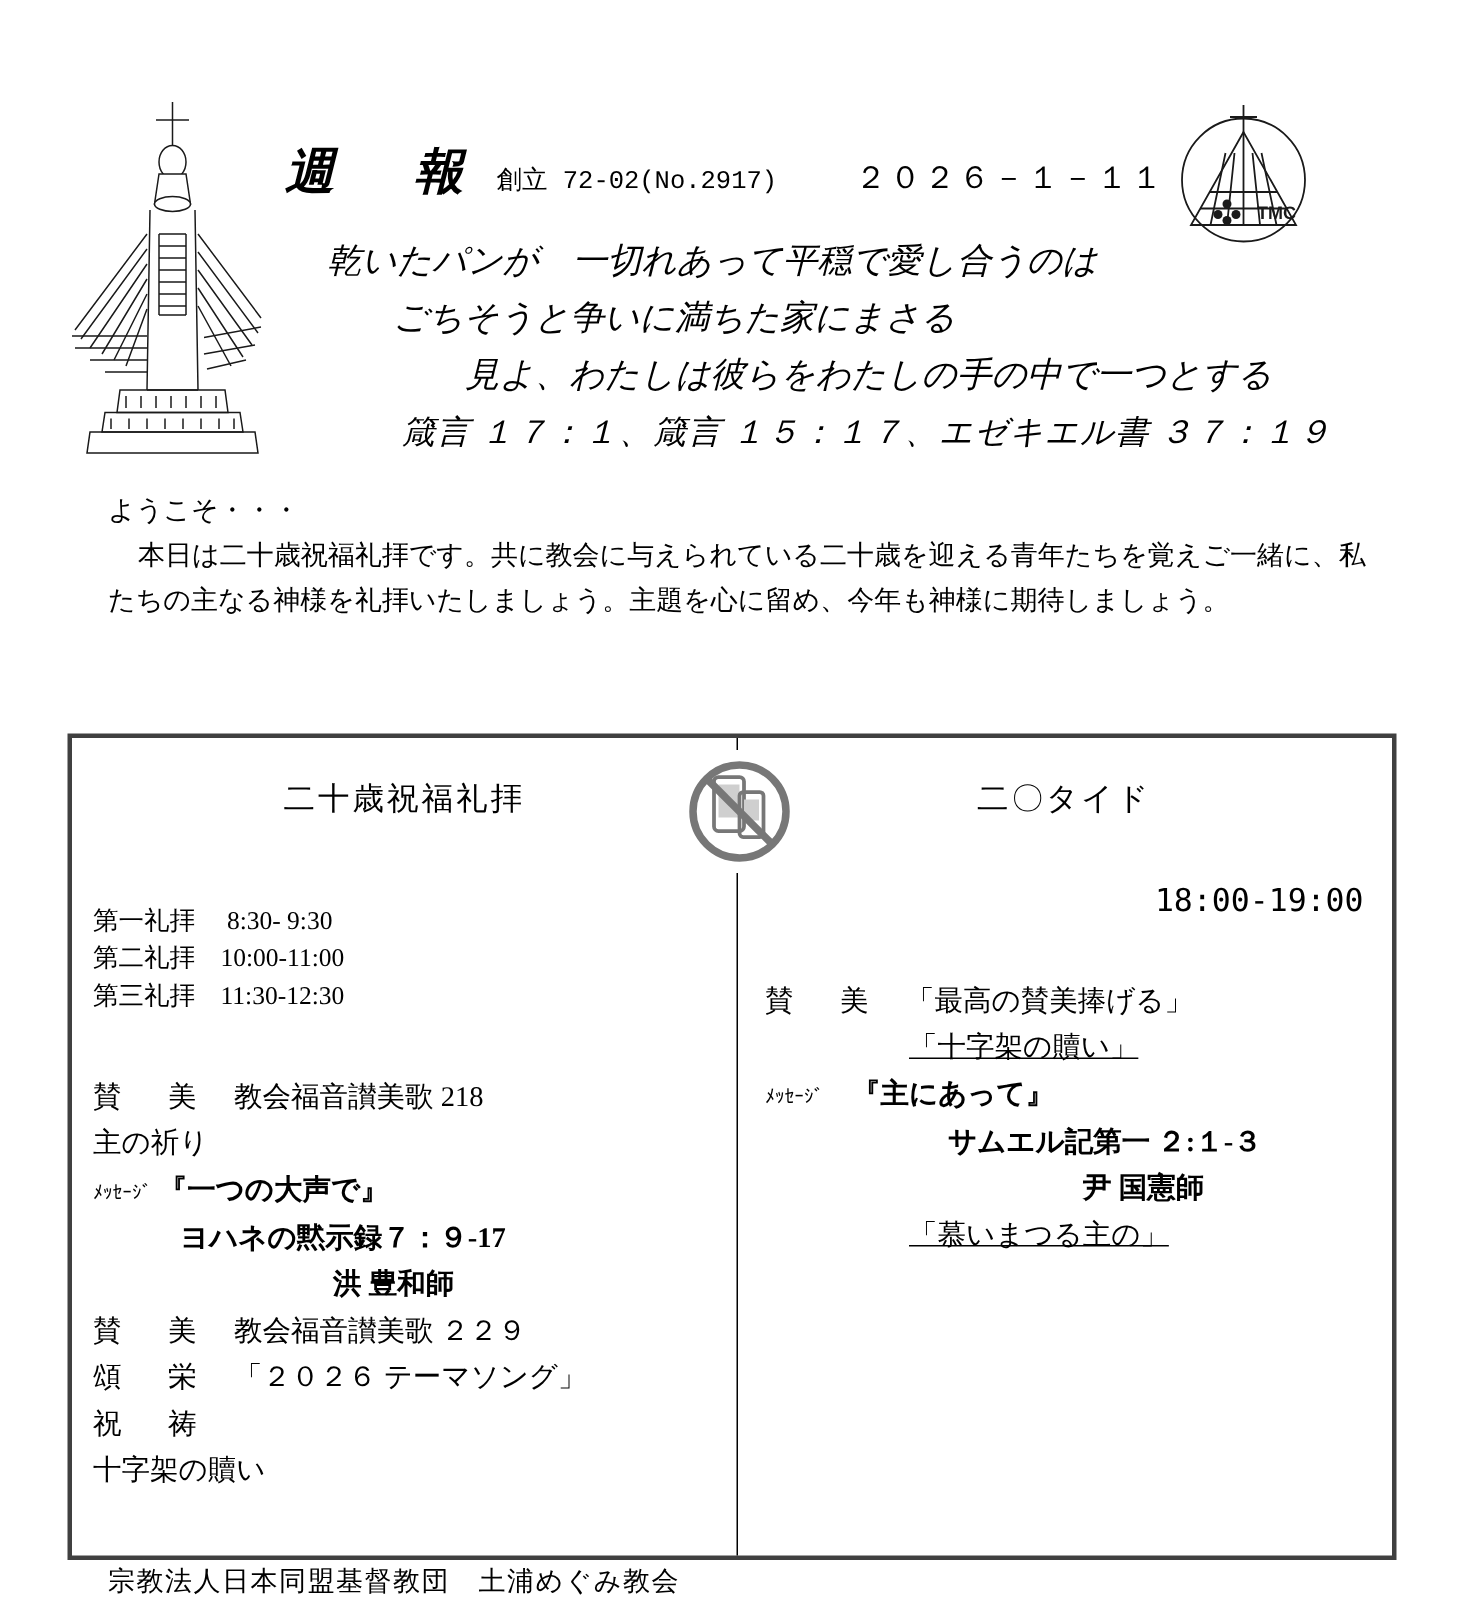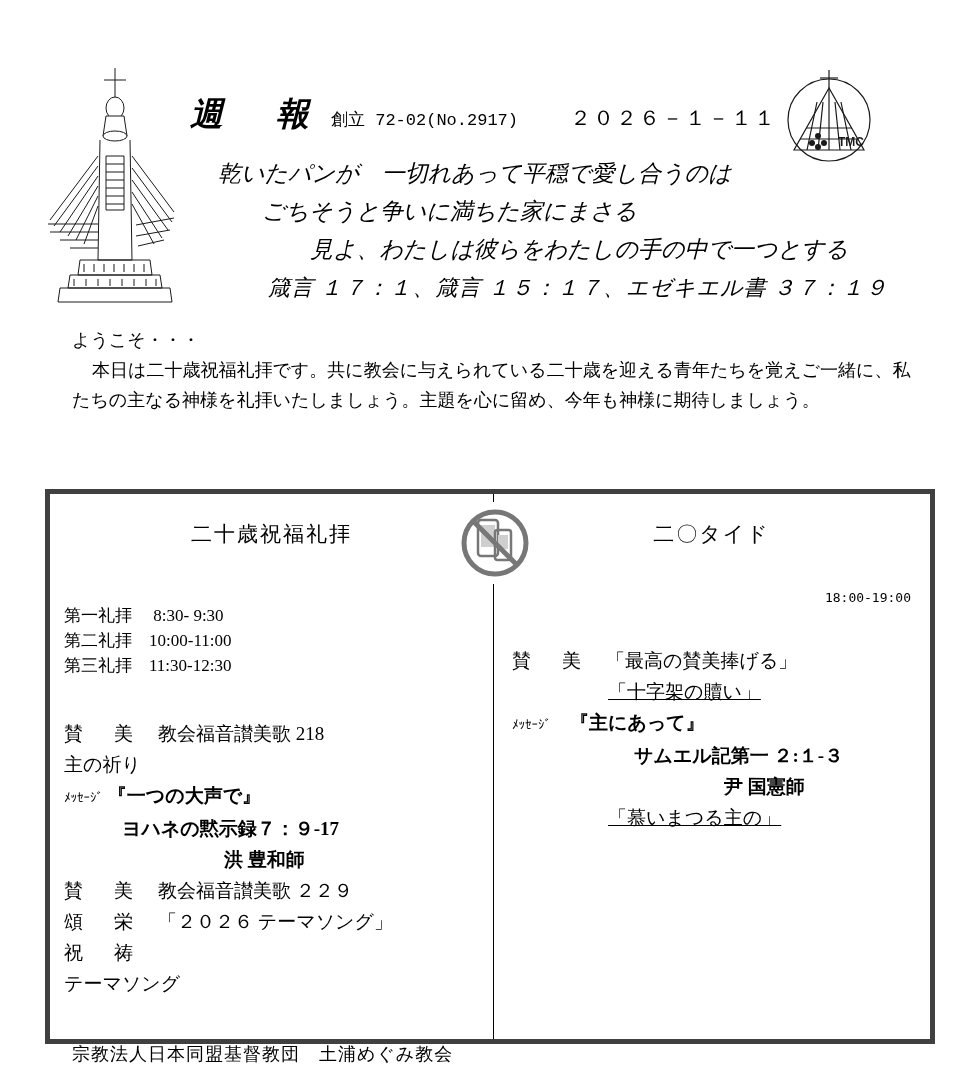--- a/index.html
+++ b/index.html
@@ -95,21 +95,21 @@
   .welcome .lead { }
   .welcome .body { text-indent: 20px; }
 
   
   .program {
     position: absolute;
     left: 45px;
     top: 489px;
     width: 880px;
     height: 545px;
-    border: 5px solid #404040;
+    border: 3px solid #404040;
     display: flex;
   }
   .col {
     position: relative;
     height: 100%;
     box-sizing: border-box;
   }
   .col-left { width: 444px; border-right: 1px solid #000000; }
   .col-right { width: 435px; }
 
@@ -133,21 +133,21 @@
     margin: 55px 0 0 14px;
     font-size: 17px;
     line-height: 25px;
     font-family: "Liberation Serif", serif;
   }
   .svc-times .row { white-space: pre; }
 
   .right-time {
     text-align: right;
     margin: 42px 18px 0 0;
-    font-size: 13px;
+    font-size: 21px;
     font-family: "DejaVu Sans Mono", monospace;
     letter-spacing: 0px;
   }
 
   .items {
     margin: 22px 0 0 14px;
     font-size: 19px;
     line-height: 31px;
   }
   .items.right { margin-left: 18px; }
@@ -271,21 +271,21 @@
     <div class="items">
       <div class="gap"></div>
       <div class="line"><span class="lbl">賛　美</span>　<span>教会福音讃美歌 218</span></div>
       <div class="line"><span>主の祈り</span></div>
       <div class="line"><span class="small-lbl">ﾒｯｾｰｼﾞ</span> <span class="bold">『一つの大声で』</span></div>
       <div class="line indent1"><span class="bold">ヨハネの黙示録７：９-17</span></div>
       <div class="line indent3"><span class="bold">洪 豊和師</span></div>
       <div class="line"><span class="lbl">賛　美</span>　<span>教会福音讃美歌 ２２９</span></div>
       <div class="line"><span class="lbl">頌　栄</span>　<span>「２０２６ テーマソング」</span></div>
       <div class="line"><span class="lbl">祝　祷</span></div>
-      <div class="line"><span>テーマソング</span></div>
+      <div class="line"><span>十字架の贖い</span></div>
     </div>
   </div>
 
   <div class="col col-right">
     <div class="col-heading">二〇タイド</div>
 
     <div class="right-time">18:00-19:00</div>
 
     <div class="items right">
       <div class="gap"></div>

